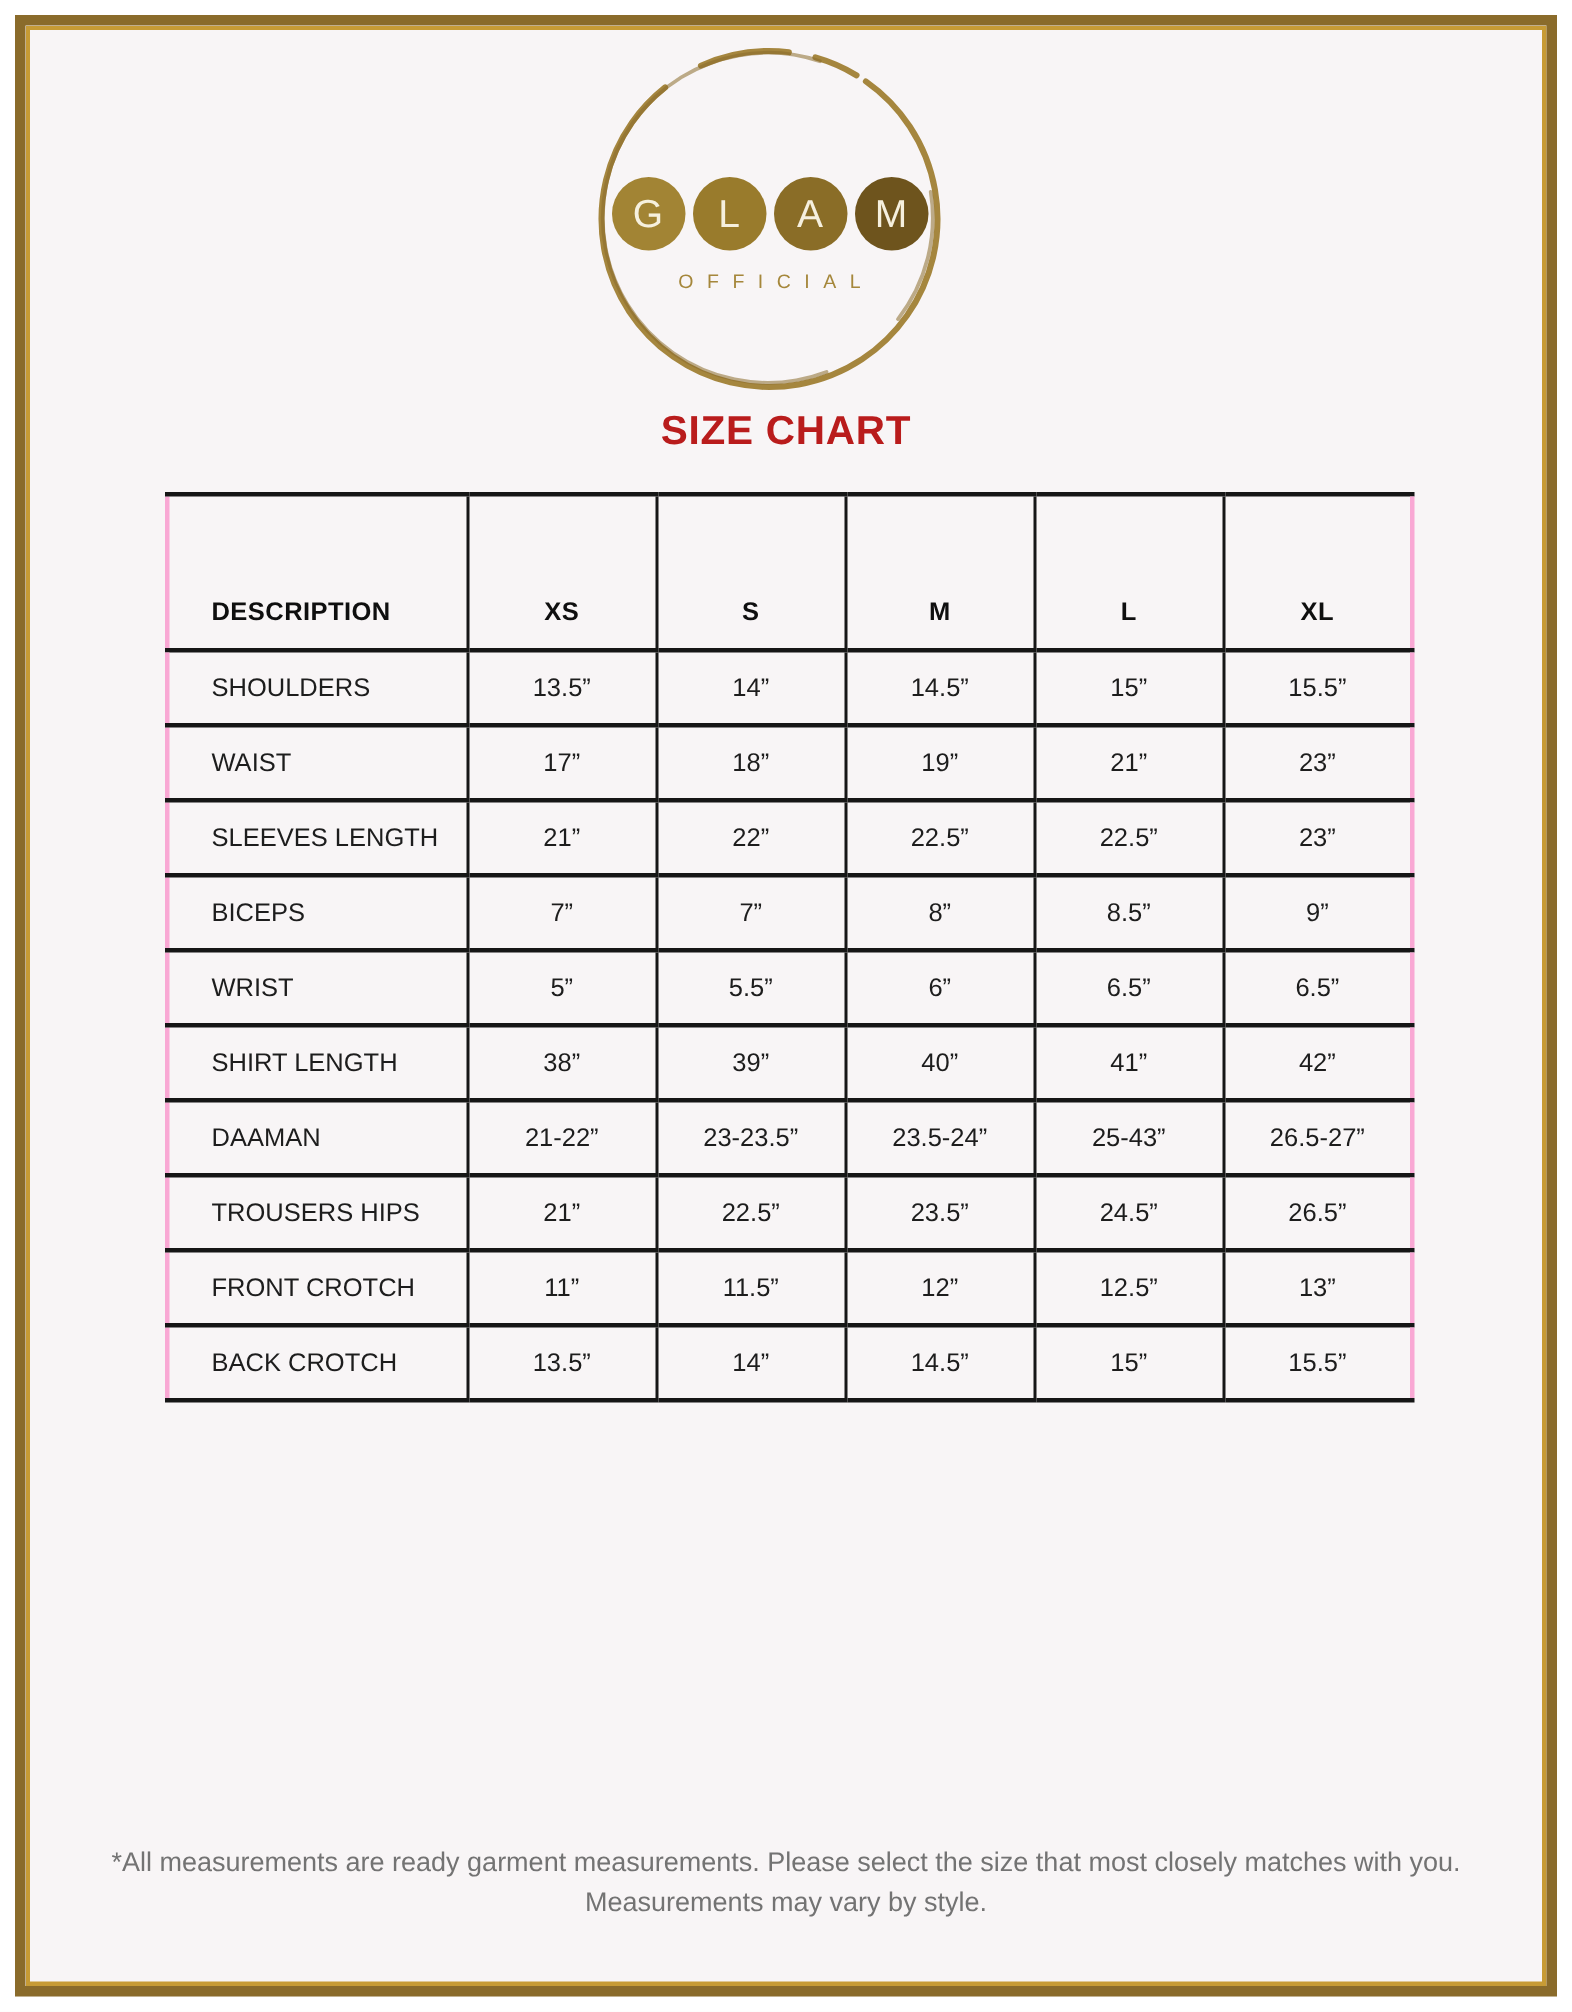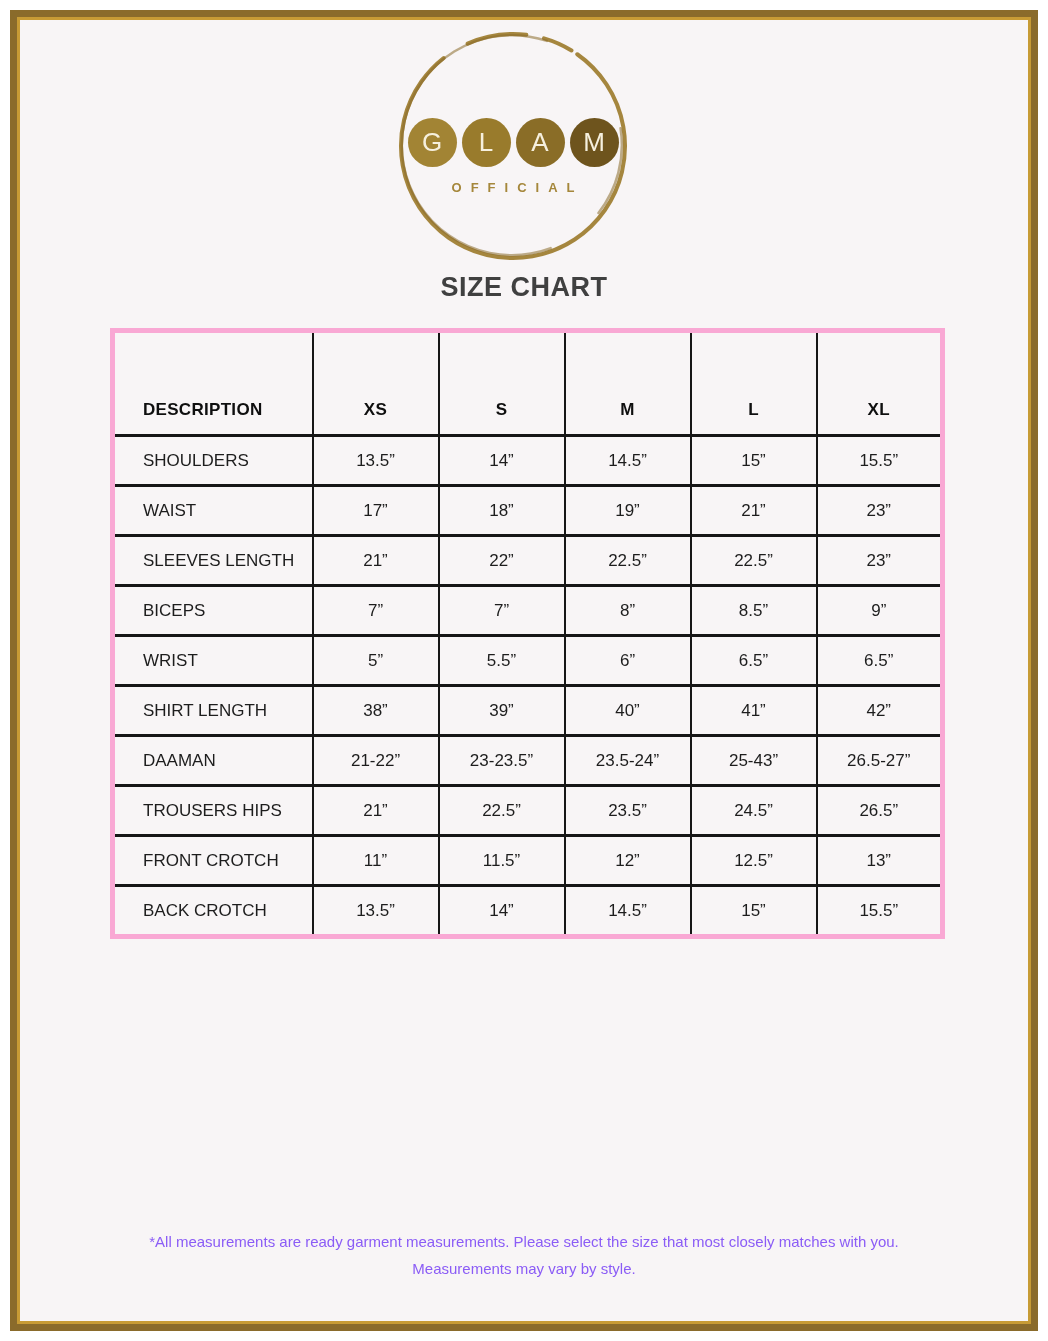--- a/index.html
+++ b/index.html
@@ -61,45 +61,45 @@
     letter-spacing: 0;
   }
   .logo-subtitle {
     position: absolute;
     top: 152px;
     left: 0;
     width: 100%;
     text-align: center;
     color: #a5873b;
     font-size: 13px;
-    font-weight: bold;
+    font-weight: normal;
     letter-spacing: 9px;
     text-indent: 9px;
   }
   
   .page-title {
     position: absolute;
     top: 272px;
     left: 0;
     width: 100%;
     text-align: center;
     font-size: 27px;
     font-weight: bold;
-    color: #404040;
+    color: #b91c1c;
     letter-spacing: 0.5px;
   }
   
   table.size-table {
     position: absolute;
     top: 328px;
     left: 110px;
     width: 830px;
     border-collapse: collapse;
     table-layout: fixed;
-    border: 5px solid #f9a8d4;
+    border: 3px solid #f9a8d4;
     color: #1d1d1d;
   }
   .size-table col.desc-col { width: 200px; }
   .size-table col.size-col { width: 126px; }
   .size-table th, .size-table td {
     border: solid #161616;
     border-width: 3px 2px;
     text-align: center;
     font-size: 17px;
     overflow: hidden;
@@ -118,23 +118,23 @@
     text-align: left;
     padding-left: 28px;
   }
   
   .footnote {
     position: absolute;
     top: 1228px;
     left: 0;
     width: 100%;
     text-align: center;
-    font-size: 15px;
+    font-size: 18px;
     line-height: 27px;
-    color: #8b5cf6;
+    color: #737373;
   }
 </style>
 </head>
 <body>
 
 <div class="frame"></div>
 
 <div class="logo-wrap">
   <svg class="logo-ring-svg" width="236" height="236" viewBox="0 0 236 236">
     <circle cx="118" cy="118" r="112" fill="none" stroke="#a08034" stroke-width="4" stroke-dasharray="560 28 60 18 30 8" stroke-linecap="round" transform="rotate(-55 118 118)" opacity="0.95"></circle>

